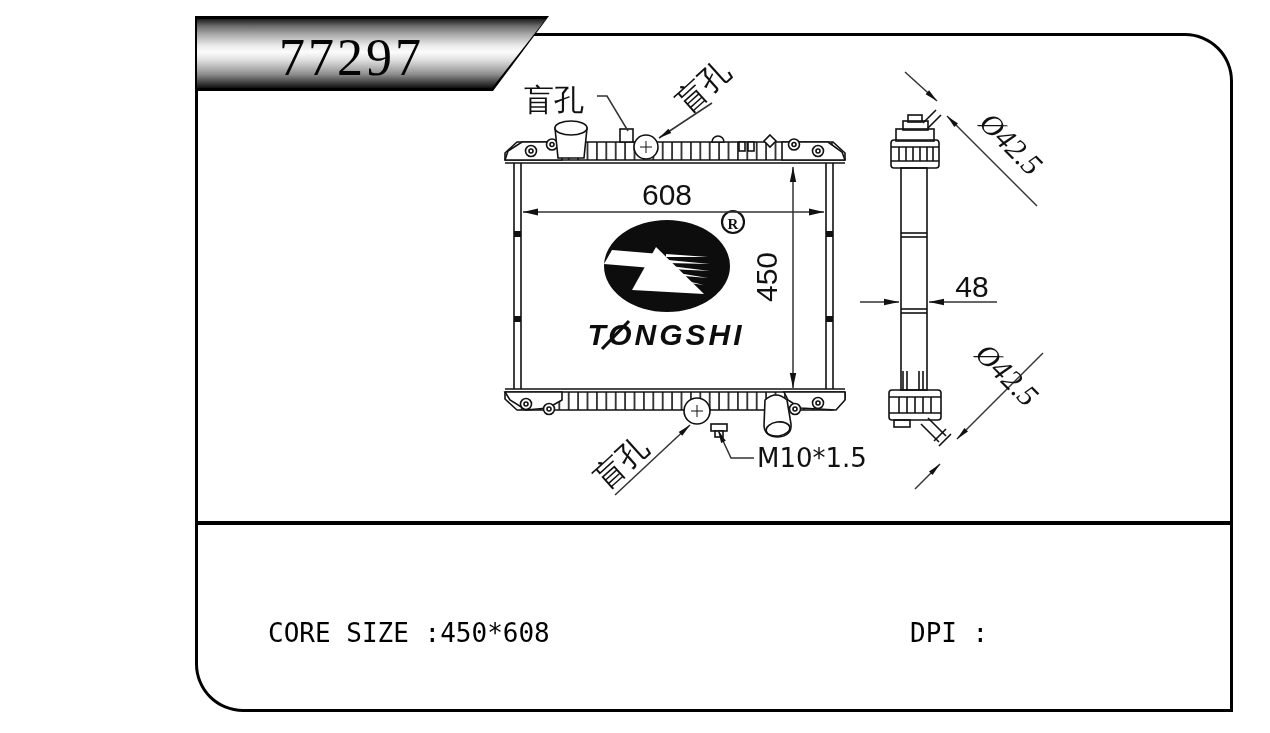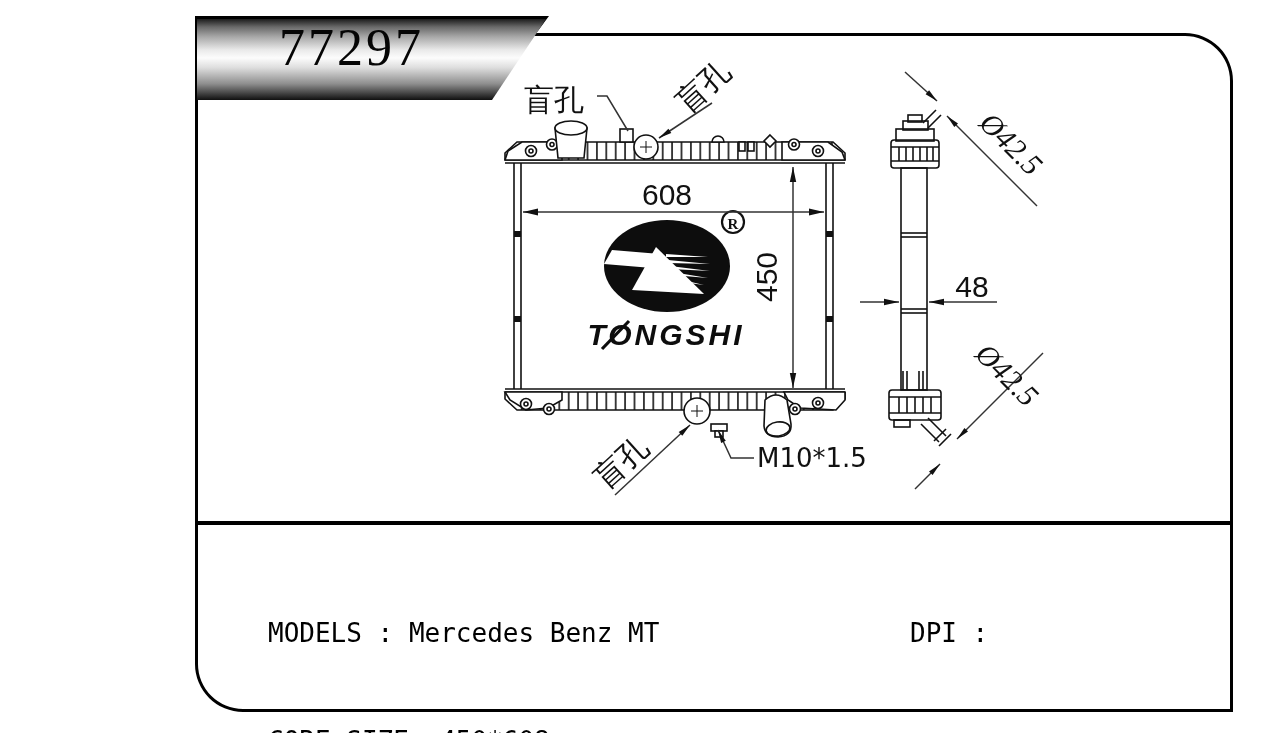--- a/index.html
+++ b/index.html
@@ -6,25 +6,25 @@
   .stage{position:relative;width:1270px;height:733px;background:#ffffff;overflow:hidden;
          font-family:"Liberation Sans",sans-serif;color:#111;}
   
   .frame{position:absolute;left:195px;top:33px;width:1032px;height:673px;
          border:3px solid #000;border-radius:2px 48px 0 48px;}
   .divider{position:absolute;left:196px;top:521px;width:1036px;height:4px;background:#000;}
   .border-stub{position:absolute;left:195px;top:17px;width:3px;height:22px;background:#000;}
   
   .banner-bg{position:absolute;left:195px;top:16px;width:354px;height:75px;background:#000;
              clip-path:polygon(0 0,100% 0,calc(100% - 56px) 100%,0 100%);}
-  .banner-fg{position:absolute;left:197px;top:19px;width:349px;height:81px;
+  .banner-fg{position:absolute;left:197px;top:19px;width:349px;height:69px;
              clip-path:polygon(0 0,100% 0,calc(100% - 54px) 100%,0 100%);
              background:linear-gradient(to bottom,#1c1c1c 0%,#6a6a6a 10%,#a8a8a8 22%,
                         #e9e9e9 38%,#fcfcfc 48%,#dedede 60%,#8e8e8e 80%,#3c3c3c 93%,#101010 100%);
-             display:flex;align-items:flex-start;justify-content:center;}
+             display:flex;align-items:flex-end;justify-content:center;}
   .banner-text{font-family:"Liberation Serif",serif;font-size:52px;font-weight:400;
                letter-spacing:3px;color:#050505;padding-right:40px;transform:translateY(-1px);}
   
   .drawing{position:absolute;left:0;top:0;width:1270px;height:733px;}
   
   .spec{position:absolute;font-family:"DejaVu Sans Mono","Liberation Mono",monospace;
         font-size:26px;line-height:36px;color:#000;white-space:pre;}
   .spec-left{left:268px;top:543px;}
   .spec-right{left:910px;top:543px;}
 </style>
@@ -247,21 +247,20 @@
       <text transform="translate(1004,151) rotate(45)" text-anchor="middle" font-size="30" font-family="Liberation Serif, serif" font-style="italic">Ø42.5</text>
       <text transform="translate(1000,382) rotate(45)" text-anchor="middle" font-size="30" font-family="Liberation Serif, serif" font-style="italic">Ø42.5</text>
       <text x="757" y="467" font-size="26" font-family="DejaVu Sans, sans-serif">M10*1.5</text>
       <text x="554" y="110" text-anchor="middle" font-size="30" font-family="DejaVu Sans, sans-serif">盲孔</text>
       <text transform="translate(710,94) rotate(-42)" text-anchor="middle" font-size="30" font-family="DejaVu Sans, sans-serif">盲孔</text>
       <text transform="translate(628,470) rotate(-42)" text-anchor="middle" font-size="30" font-family="DejaVu Sans, sans-serif">盲孔</text>
     </g>
   </svg>
 
   <div class="spec spec-left">
-    <div>MODELS : Mercedes Benz MT</div>
     <div>CORE SIZE :450*608</div>
     
     
   </div>
   <div class="spec spec-right">
     <div>DPI :</div>
     
     
   </div>
 

